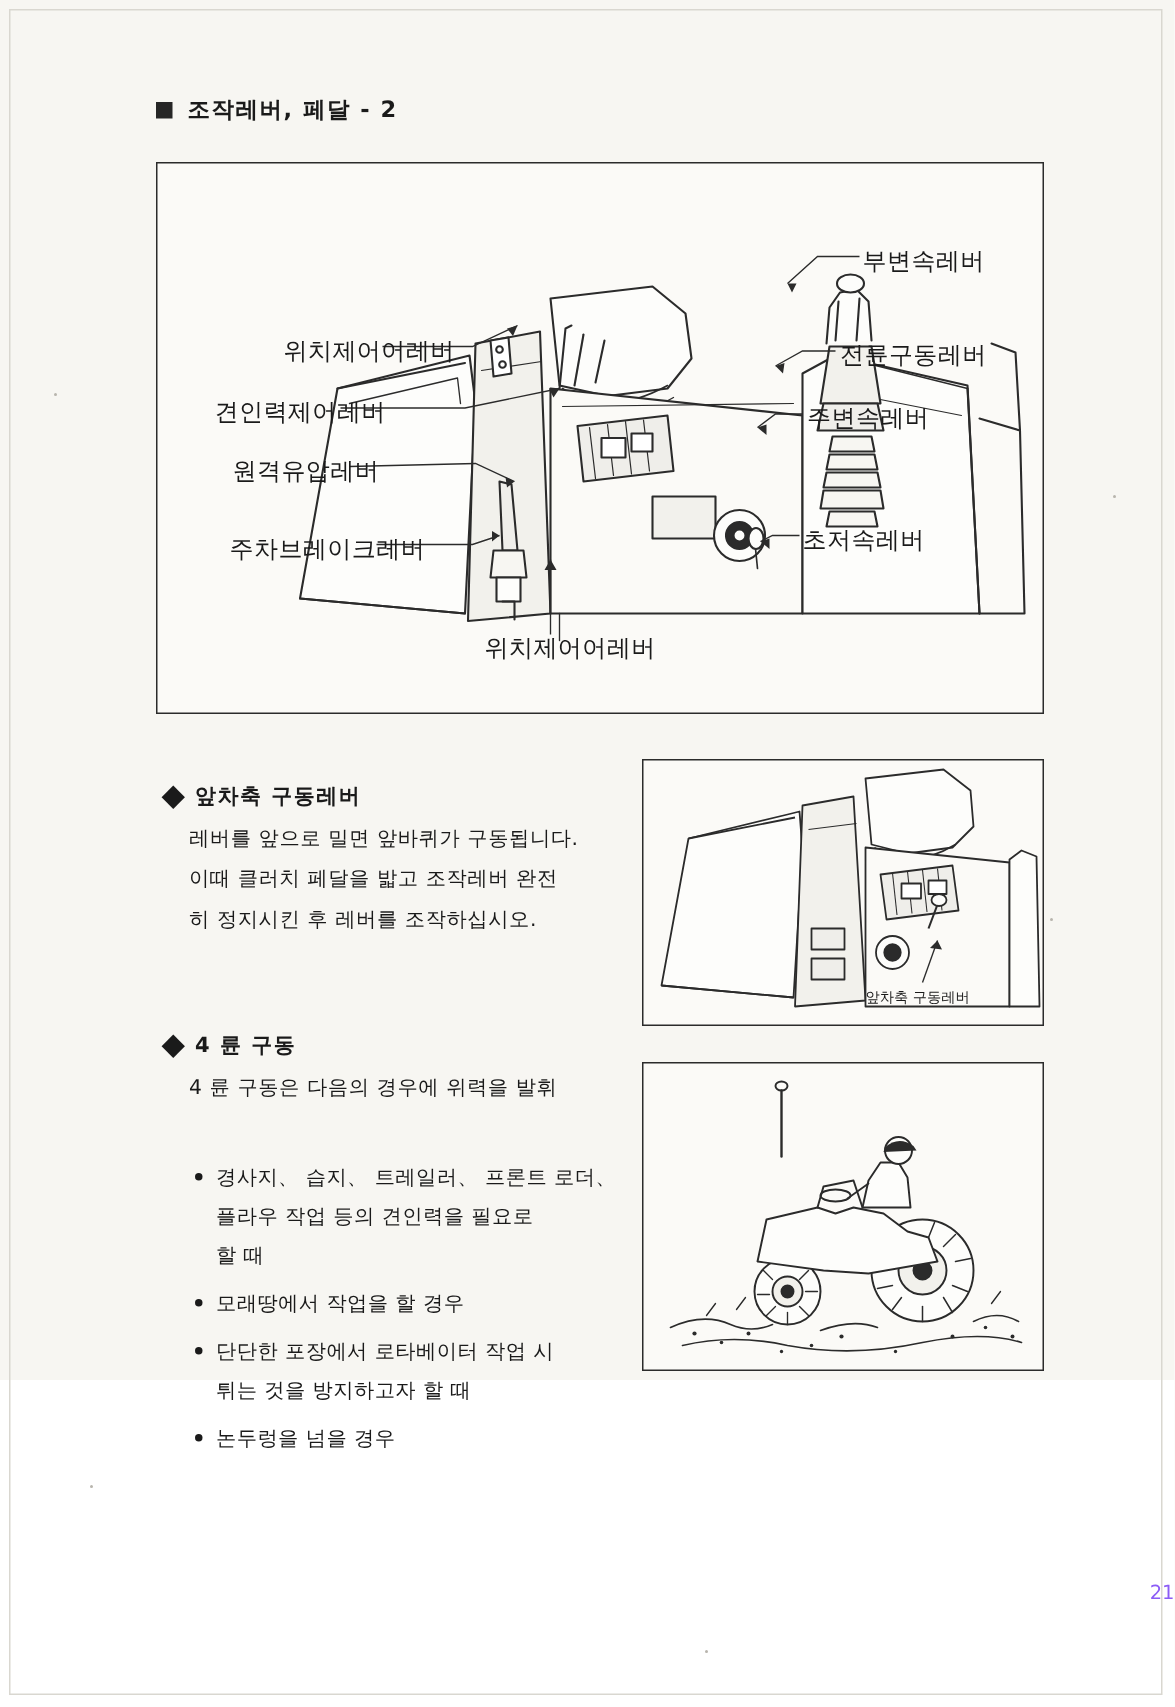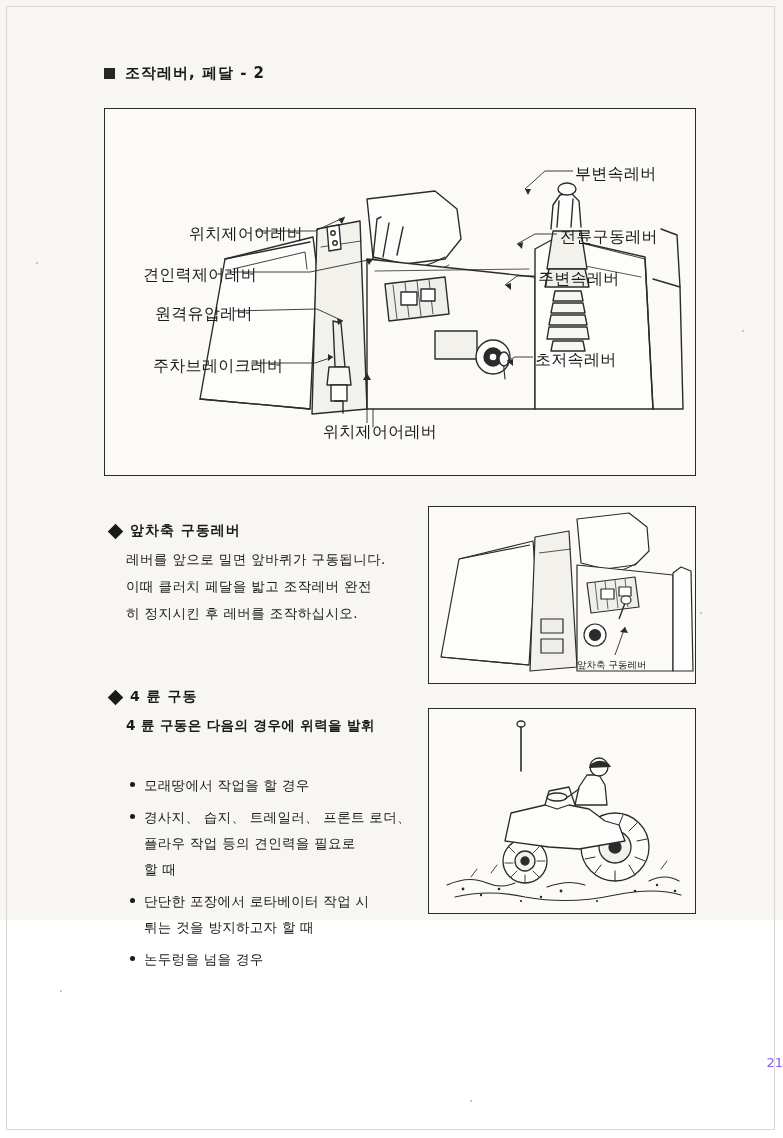--- a/index.html
+++ b/index.html
@@ -343,32 +343,32 @@
       <polygon points="196,120 191,125 199,126" fill="#2b2b2b"></polygon>
     </svg>
     <div class="photo-caption" style="left:148px; top:152px;">앞차축  구동레버</div>
   </div>
 
   <div class="bullet-head" style="left:110px; top:688px;">
     <span class="diamond"></span>
     <span>4 륜 구동</span>
   </div>
 
-  <div class="para" style="left:112px; top:712px; width:300px;font-weight:bold;">
+  <div class="para" style="left:112px; top:712px; width:300px;">
     <span class="ind first">4 륜 구동은 다음의 경우에 위력을 발휘</span>
   </div>
 
   <ul class="dot-list" style="left:128px; top:772px; width:290px;">
-    <li>
-      <span class="l2">모래땅에서 작업을 할 경우</span>
-    </li>
     <li>
       <span class="l2">경사지、 습지、 트레일러、 프론트 로더、</span>
       <span class="l2">플라우 작업 등의 견인력을 필요로</span>
       <span class="l2">할 때</span>
+    </li>
+    <li>
+      <span class="l2">모래땅에서 작업을 할 경우</span>
     </li>
     <li>
       <span class="l2">단단한 포장에서 로타베이터 작업 시</span>
       <span class="l2">튀는 것을 방지하고자 할 때</span>
     </li>
     <li>
       <span class="l2">논두렁을 넘을 경우</span>
     </li>
   </ul>
 

